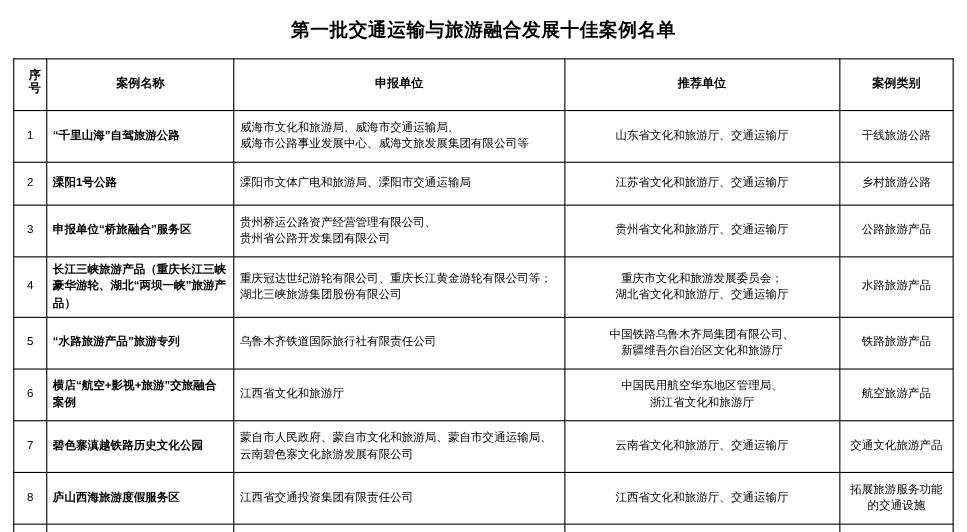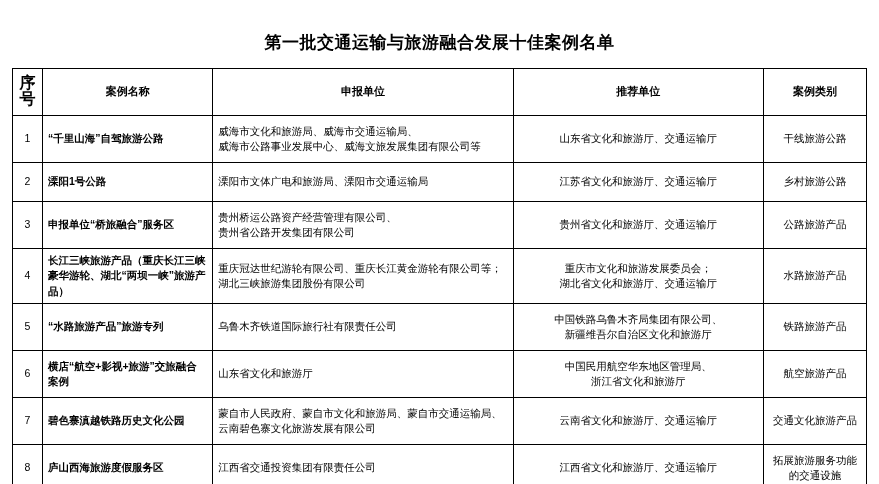--- a/index.html
+++ b/index.html
@@ -18,21 +18,21 @@
     position: relative;
     width: 879px;
     height: 484px;
     box-sizing: border-box;
   }
   .doc-title {
     text-align: center;
     font-size: 17px;
     font-weight: bold;
     letter-spacing: 0.5px;
-    padding-top: 31px;
+    padding-top: 16px;
     padding-bottom: 14px;
     color: #000;
   }
   .table-wrap {
     padding: 0 12px;
   }
   table.list {
     border-collapse: collapse;
     width: 855px;
     table-layout: fixed;
@@ -63,21 +63,22 @@
   td.c-name { text-align: left; font-weight: bold; }
   td.c-apply { text-align: left; margin-top: 12px; }
   td.c-recommend { text-align: center; }
 
   tr.row-h1 td { height: 30px; }
   tr.row-h2 td { height: 38px; }
   tr.row-h3 td { height: 46px; }
   .th-idx-txt {
     display: inline-block;
     line-height: 1.05;
-    font-size: 16px;
+    font-size: 11px;
+    text-align: right;
   }
 </style>
 </head>
 <body>
 
 <div class="page">
 
   <div class="doc-title">第一批交通运输与旅游融合发展十佳案例名单</div>
 
   <div class="table-wrap">
@@ -130,21 +131,21 @@
           <tr class="row-h2">
             <td class="c-idx">5</td>
             <td class="c-name">“水路旅游产品”旅游专列</td>
             <td class="c-apply">乌鲁木齐铁道国际旅行社有限责任公司</td>
             <td class="c-recommend">中国铁路乌鲁木齐局集团有限公司、<br>新疆维吾尔自治区文化和旅游厅</td>
             <td class="c-type">铁路旅游产品</td>
           </tr>
           <tr class="row-h2">
             <td class="c-idx">6</td>
             <td class="c-name">横店“航空+影视+旅游”交旅融合案例</td>
-            <td class="c-apply">山东省文化和旅游厅</td>
+            <td class="c-apply">江西省文化和旅游厅</td>
             <td class="c-recommend">中国民用航空华东地区管理局、<br>浙江省文化和旅游厅</td>
             <td class="c-type">航空旅游产品</td>
           </tr>
           <tr class="row-h2">
             <td class="c-idx">7</td>
             <td class="c-name">碧色寨滇越铁路历史文化公园</td>
             <td class="c-apply">蒙自市人民政府、蒙自市文化和旅游局、蒙自市交通运输局、<br>云南碧色寨文化旅游发展有限公司</td>
             <td class="c-recommend">云南省文化和旅游厅、交通运输厅</td>
             <td class="c-type">交通文化旅游产品</td>
           </tr>

